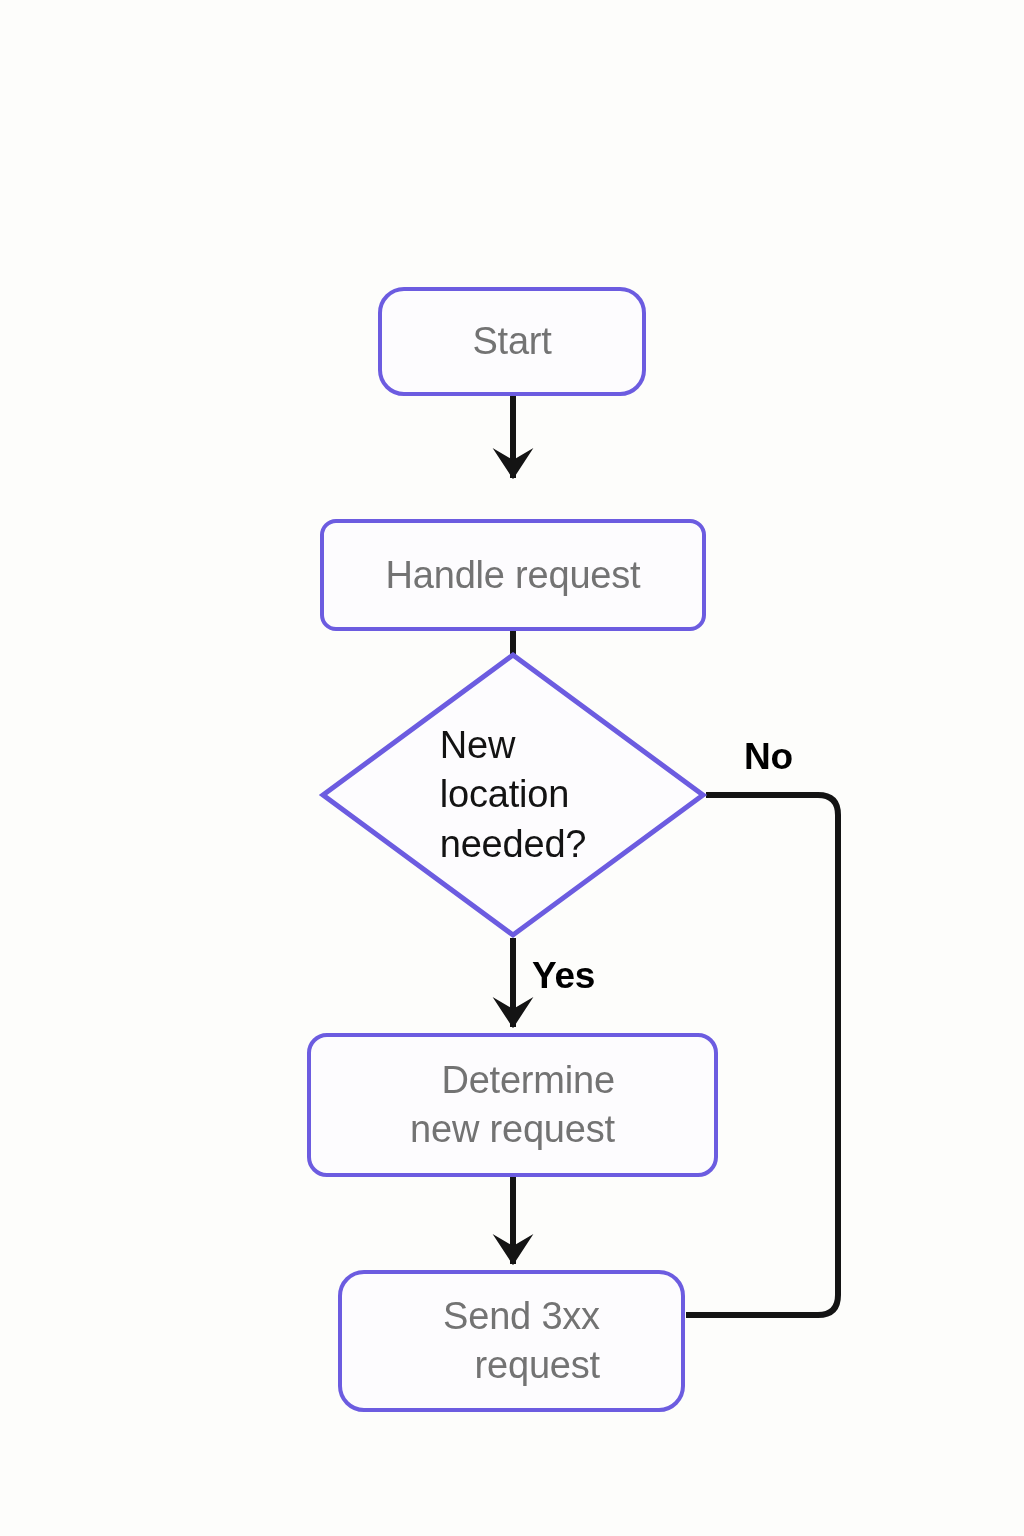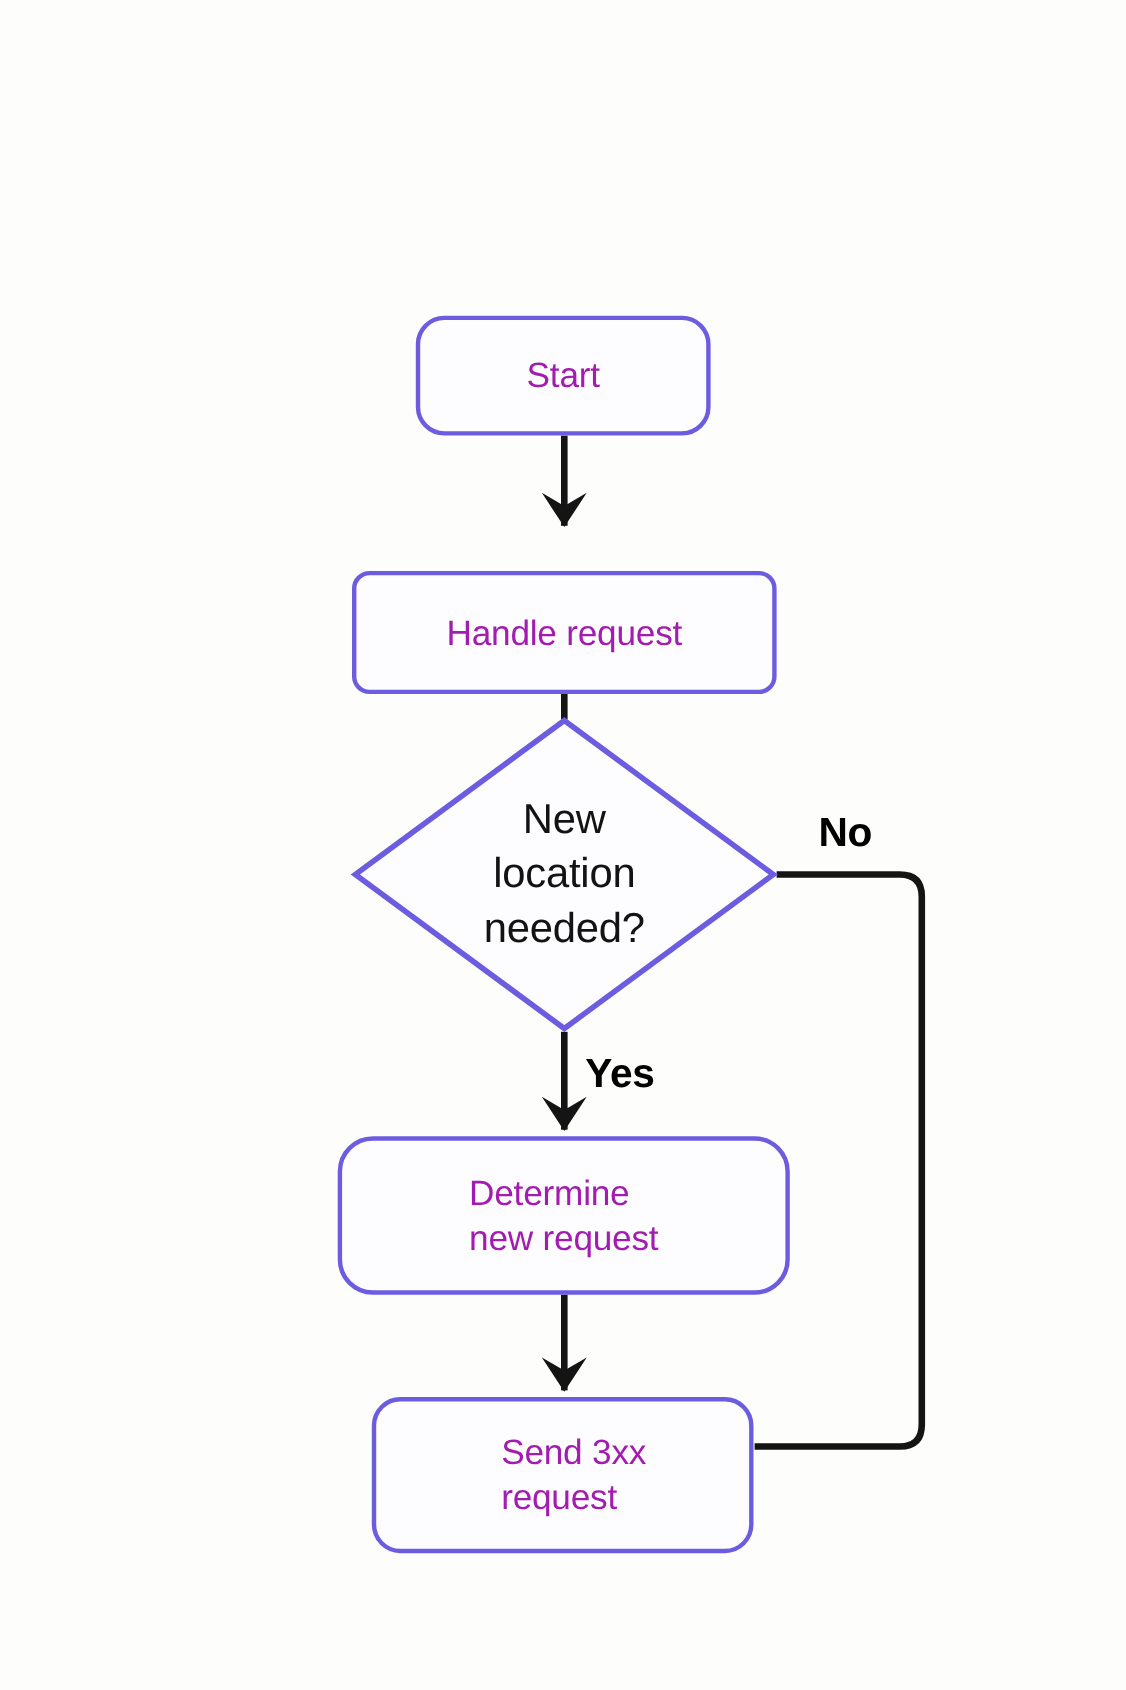--- a/index.html
+++ b/index.html
@@ -47,23 +47,23 @@
   }
 
   .node {
     position: absolute;
     box-sizing: border-box;
     background: #fdfcfe;
     border: 4px solid #6c5ce0;
     display: flex;
     align-items: center;
     justify-content: center;
-    text-align: left;
-    color: #a21caf;
-    font-size: 32px;
+    text-align: right;
+    color: #737373;
+    font-size: 38px;
     line-height: 1.28;
     letter-spacing: -0.2px;
   }
 
   .node-start {
     left: 378px;
     top: 287px;
     width: 268px;
     height: 109px;
     border-radius: 26px;
@@ -74,21 +74,21 @@
     width: 386px;
     height: 112px;
     border-radius: 16px;
     margin-top: 35px;
   }
   .node-determine {
     left: 307px;
     top: 1033px;
     width: 411px;
     height: 144px;
-    border-radius: 32px;
+    border-radius: 20px;
   }
   .node-send {
     left: 338px;
     top: 1270px;
     width: 347px;
     height: 142px;
     border-radius: 26px;
     padding-left: 20px;
   }
 
@@ -102,21 +102,20 @@
   .diamond-wrap svg { display: block; overflow: visible; }
   .diamond-label {
     position: absolute;
     left: 0;
     top: 0;
     width: 386px;
     height: 286px;
     display: flex;
     align-items: center;
     justify-content: center;
-    text-align: center;
     font-size: 38px;
     line-height: 1.3;
     color: #131313;
     letter-spacing: -0.2px;
     pointer-events: none;
   }
 
   .edge-label {
     position: absolute;
     font-size: 37px;

